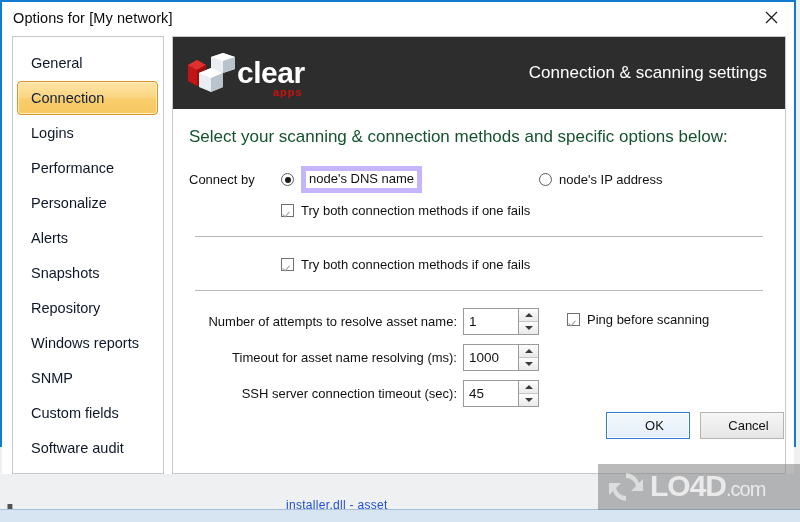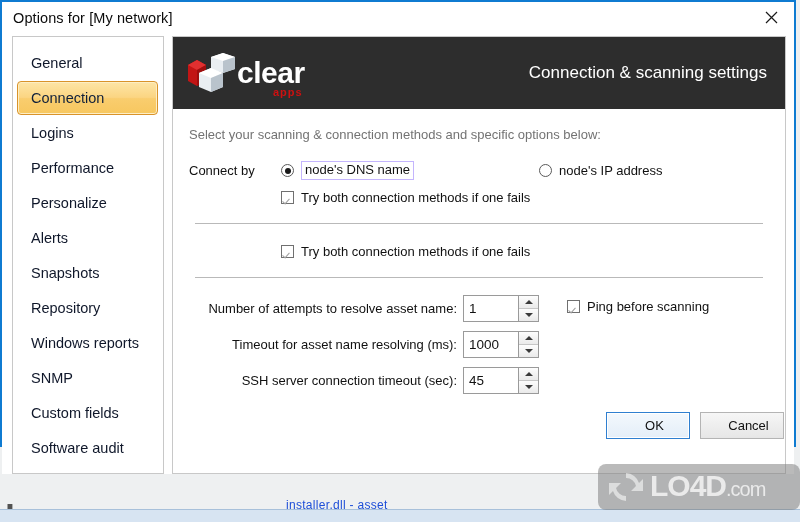--- a/index.html
+++ b/index.html
@@ -178,22 +178,22 @@
     font-size: 17px;
     color: #ffffff;
   }
 
   
   #form {
     padding: 16px 16px 0 16px;
     position: relative;
   }
   #intro {
-    font-size: 13px;
-    color: #737373;
+    font-size: 17px;
+    color: #14532d;
     margin: 2px 0 0 0;
   }
 
   .rowgroup { margin-top: 20px; }
   .row {
     display: flex;
     align-items: center;
   }
   .row-label {
     font-size: 13px;
@@ -223,21 +223,21 @@
   }
   .radio.on::after {
     content:"";
     position:absolute;
     left: 2.5px; top: 2.5px;
     width: 6px; height: 6px;
     border-radius: 50%;
     background: #1a1a1a;
   }
   .focusbox {
-    border: 1px solid #c4b5fd;
+    border: 5px solid #c4b5fd;
     padding: 0 3px 1px 3px;
     margin: -1px 0;
     line-height: 16px;
   }
 
   .check {
     width: 13px; height: 13px;
     border: 1px solid #707070;
     background: #fff;
     margin-right: 7px;
@@ -361,21 +361,20 @@
   #watermark {
     position: absolute;
     left: 598px;
     top: 464px;
     width: 202px;
     height: 46px;
     display: flex;
     align-items: center;
     pointer-events: none;
     background: rgba(130,130,130,.55);
-    border-radius: 8px;
   }
   #wm-arrows { margin-left: 4px; }
   #wm-text {
     font-size: 30px;
     font-weight: bold;
     color: rgba(255,255,255,.72);
     letter-spacing: -1px;
     line-height: 30px;
   }
   #wm-text .dot {

